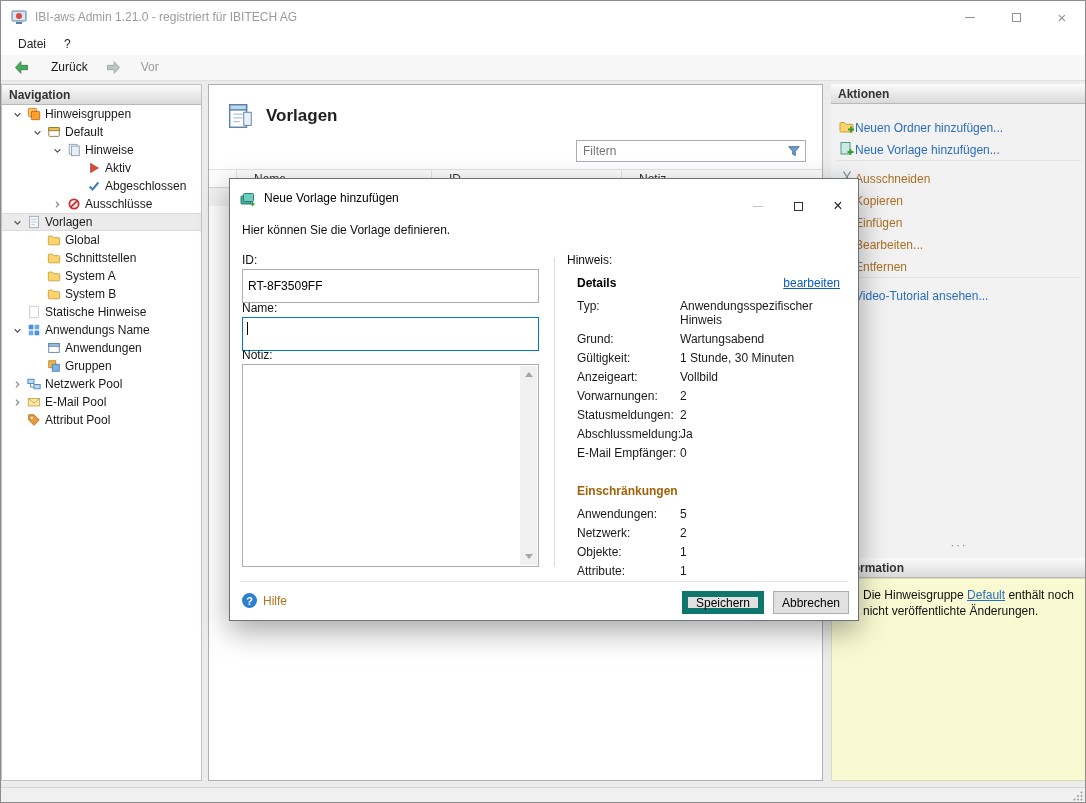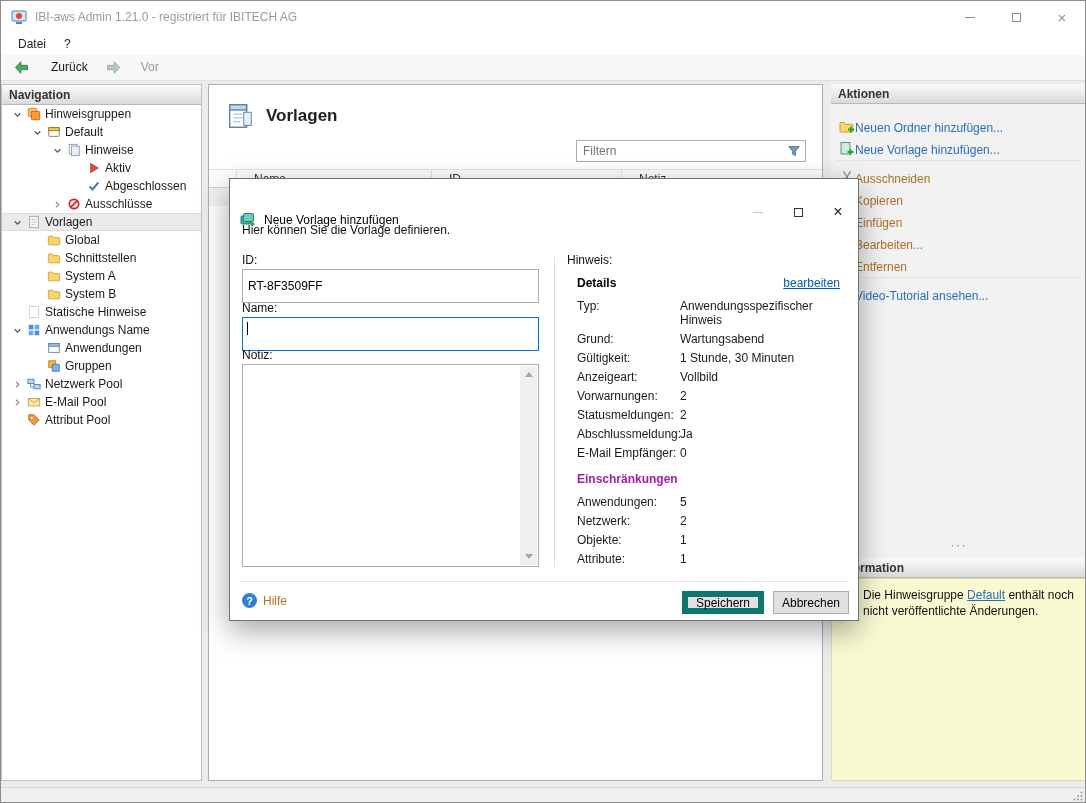--- a/index.html
+++ b/index.html
@@ -75,21 +75,21 @@
   .info-body .iicon svg{display:block;width:100%;height:100%}
   .info-text{line-height:16px;color:#111}
   .info-text a{color:#2a6dbd;text-decoration:underline}
 
   
   .statusbar{position:absolute;left:0;right:0;bottom:0;height:15px;background:#f0f0f0;border-top:1px solid #d6d6d6}
   .grip{position:absolute;right:2px;bottom:2px;width:10px;height:10px}
 
   
   .dialog{position:absolute;left:228px;top:177px;width:630px;height:443px;background:#fff;border:1px solid #6a737b;box-shadow:0 10px 28px rgba(0,0,0,.35);z-index:10}
-  .dlg-titlebar{position:absolute;top:18px;left:0;right:0;height:30px;display:flex;align-items:flex-end}
+  .dlg-titlebar{position:absolute;top:12px;left:0;right:0;height:30px;display:flex;align-items:flex-start}
   .dlg-icon{margin-left:10px;width:16px;height:16px;flex:0 0 16px}
   .dlg-icon svg{display:block;width:100%;height:100%}
   .dlg-title{margin-left:8px;color:#000}
   .dlg-controls{position:absolute;top:0;right:0;height:30px;display:flex}
   .dlg-btn{width:40px;height:30px;display:flex;align-items:center;justify-content:center}
   .dlg-btn .glyph-min{background:#c6c6c6}
   .dlg-btn .glyph-max{border-color:#333}
   .dlg-btn .glyph-close{color:#222;font-size:16px}
   .dlg-subtitle{position:absolute;top:44px;left:12px;color:#111}
   .fld-label{position:absolute;left:12px;color:#111}
@@ -102,21 +102,21 @@
   .sarrow.up{border-left:4px solid transparent;border-right:4px solid transparent;border-bottom:5px solid #a6a6a6}
   .sarrow.down{border-left:4px solid transparent;border-right:4px solid transparent;border-top:5px solid #a6a6a6}
   .vsep{position:absolute;left:324px;top:78px;height:310px;width:1px;background:#dcdcdc}
   .hinweis-label{position:absolute;left:337px;top:74px;color:#111}
   .details{position:absolute;left:347px;top:97px;width:263px}
   .d-head{display:flex;justify-content:space-between;align-items:baseline;font-weight:700;margin-bottom:9px;color:#000}
   .edit-link{font-weight:400;color:#0b5bb5;text-decoration:underline}
   .d-row{display:flex;margin-bottom:5px;line-height:14px}
   .d-row .dl{width:103px;flex:0 0 103px}
   .d-row .dv{flex:1}
-  .d-head2{font-weight:700;margin:12px 0 9px;color:#a21caf}
+  .d-head2{font-weight:700;margin:24px 0 9px;color:#a16207}
   .dlg-sep{position:absolute;left:10px;right:10px;top:402px;height:1px;background:#e3e3e3}
   .hilfe{position:absolute;left:12px;top:414px;display:flex;align-items:center;gap:6px;color:#b5731f}
   .help-badge{width:15px;height:15px;border-radius:50%;background:#2f7fd0;color:#fff;font-size:11px;font-weight:700;display:flex;align-items:center;justify-content:center}
   .btn{position:absolute;top:412px;height:23px;background:#e1e1e1;border:1px solid #adadad;display:flex;align-items:center;justify-content:center;color:#000}
   .btn-save{left:452px;width:82px;border:6px solid #0f766e}
   .btn-cancel{left:543px;width:76px}
 </style>
 </head>
 <body>
 

